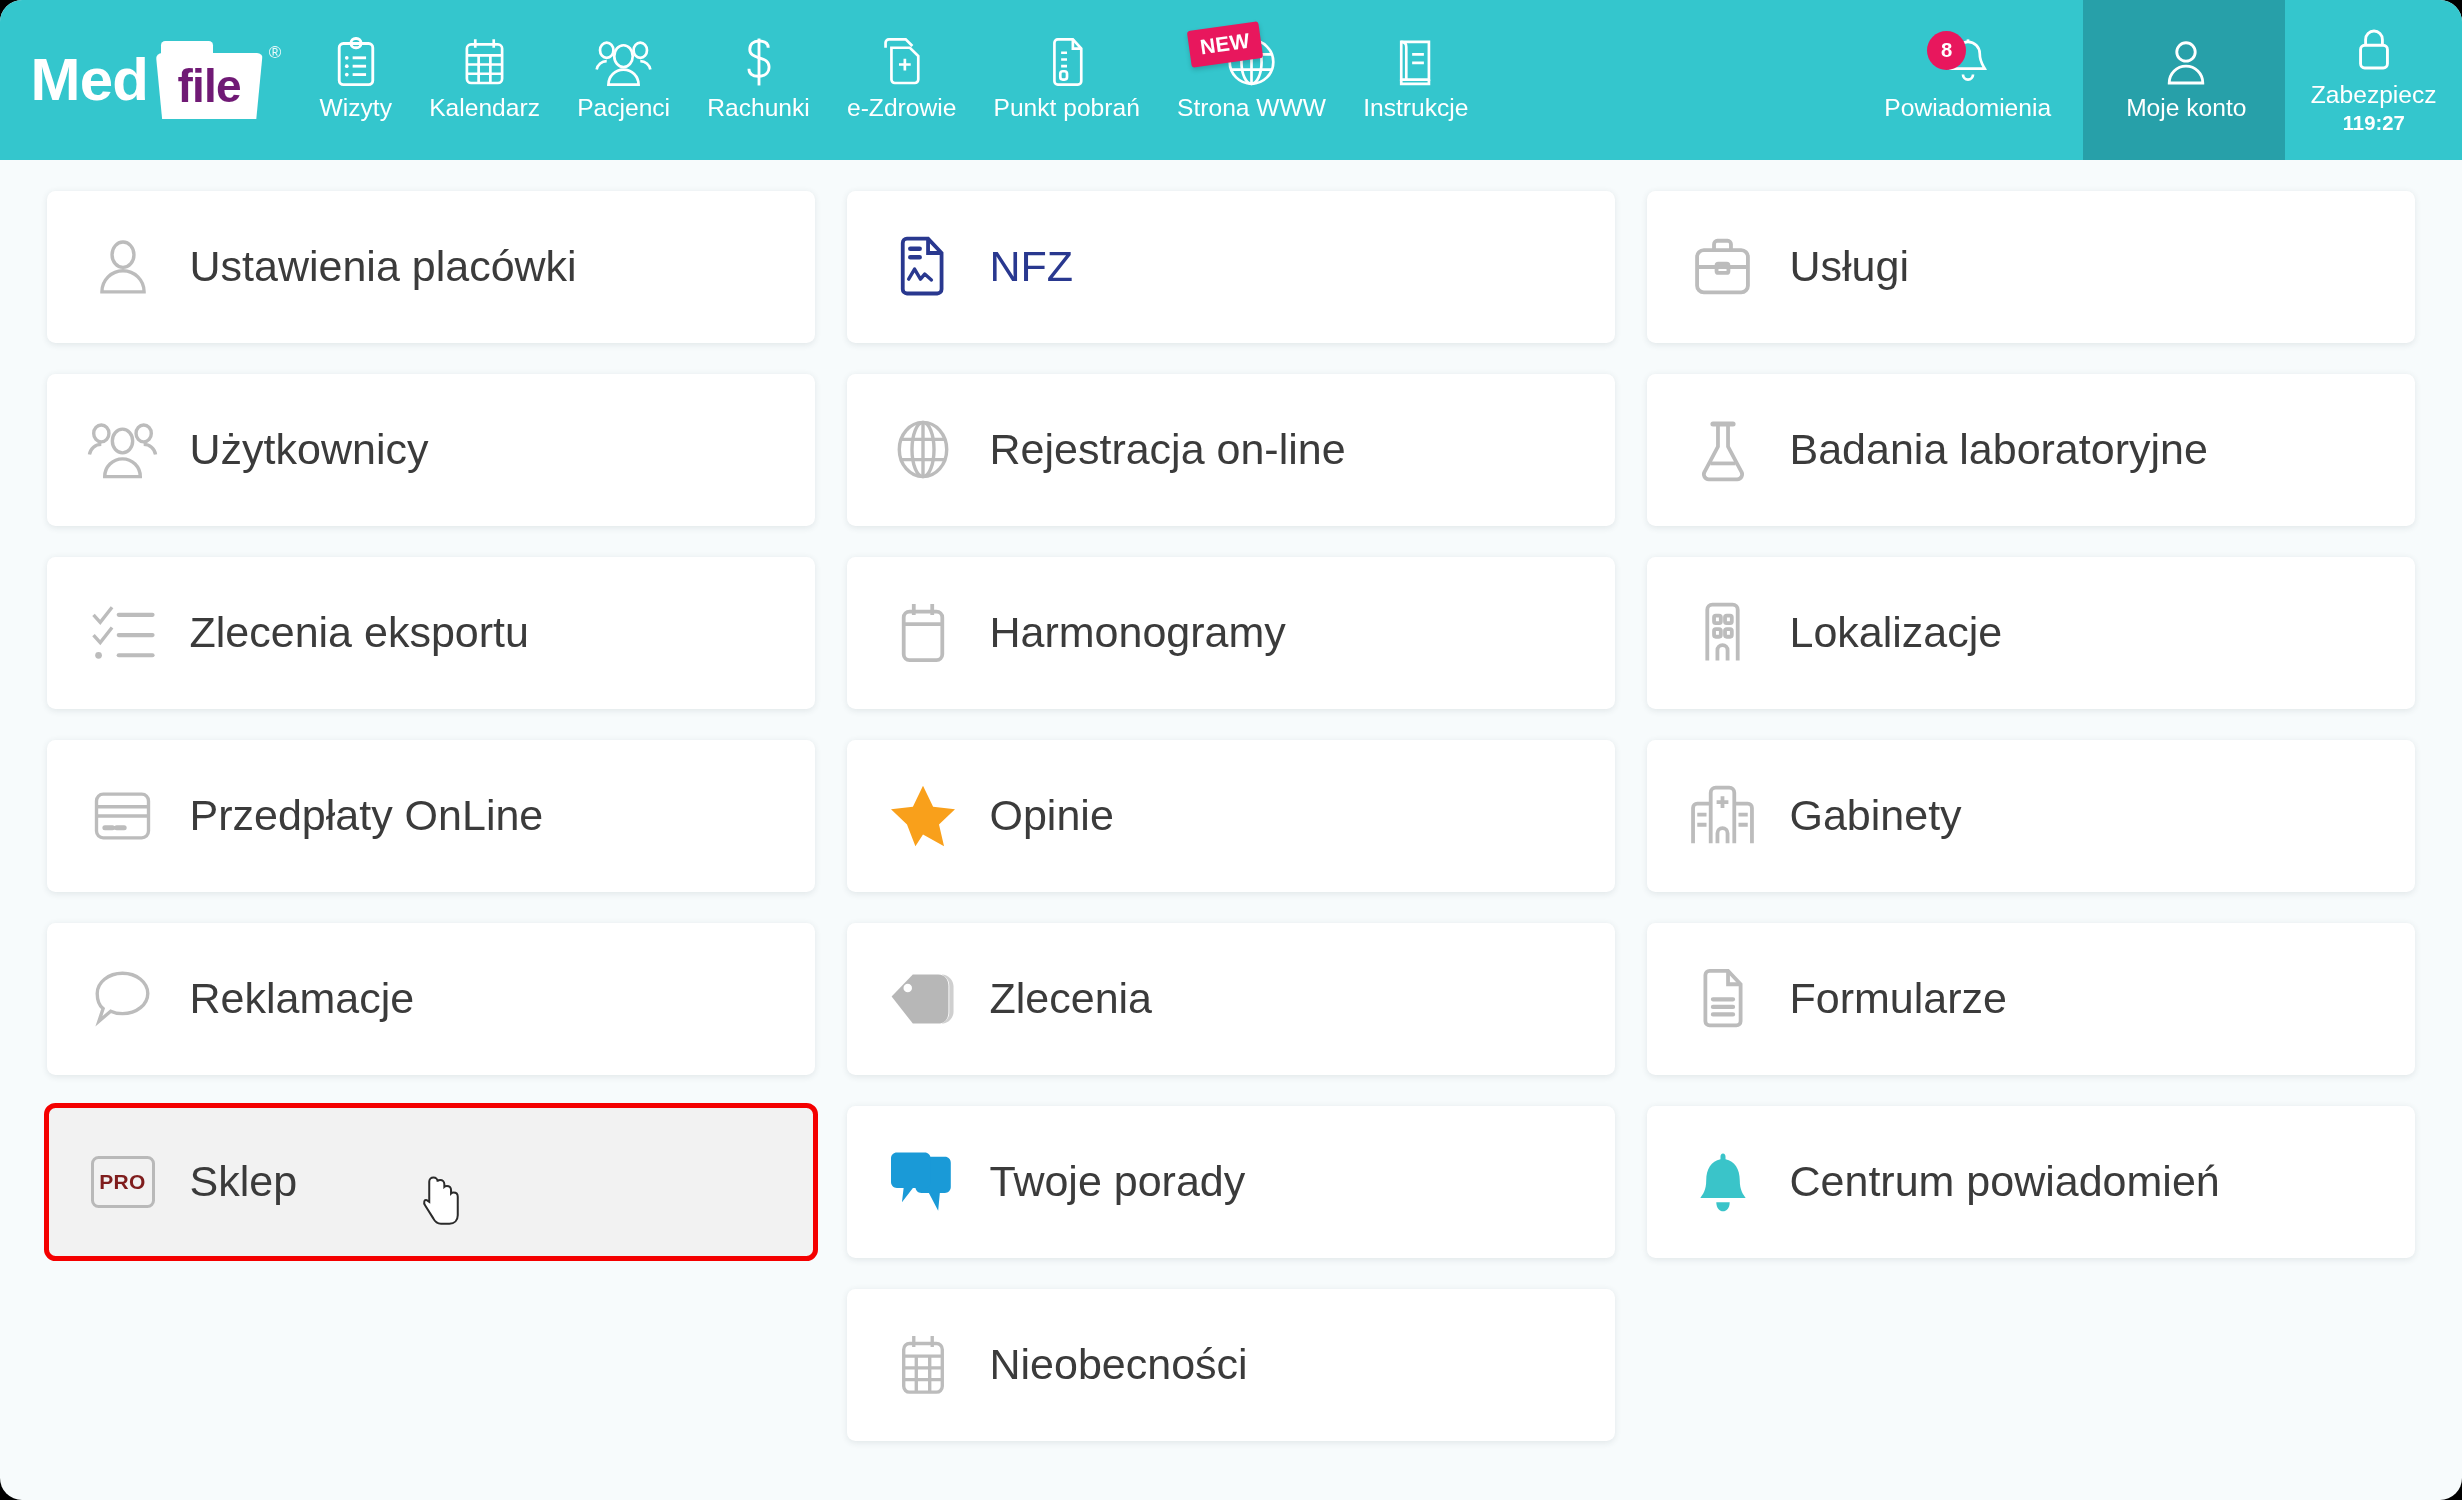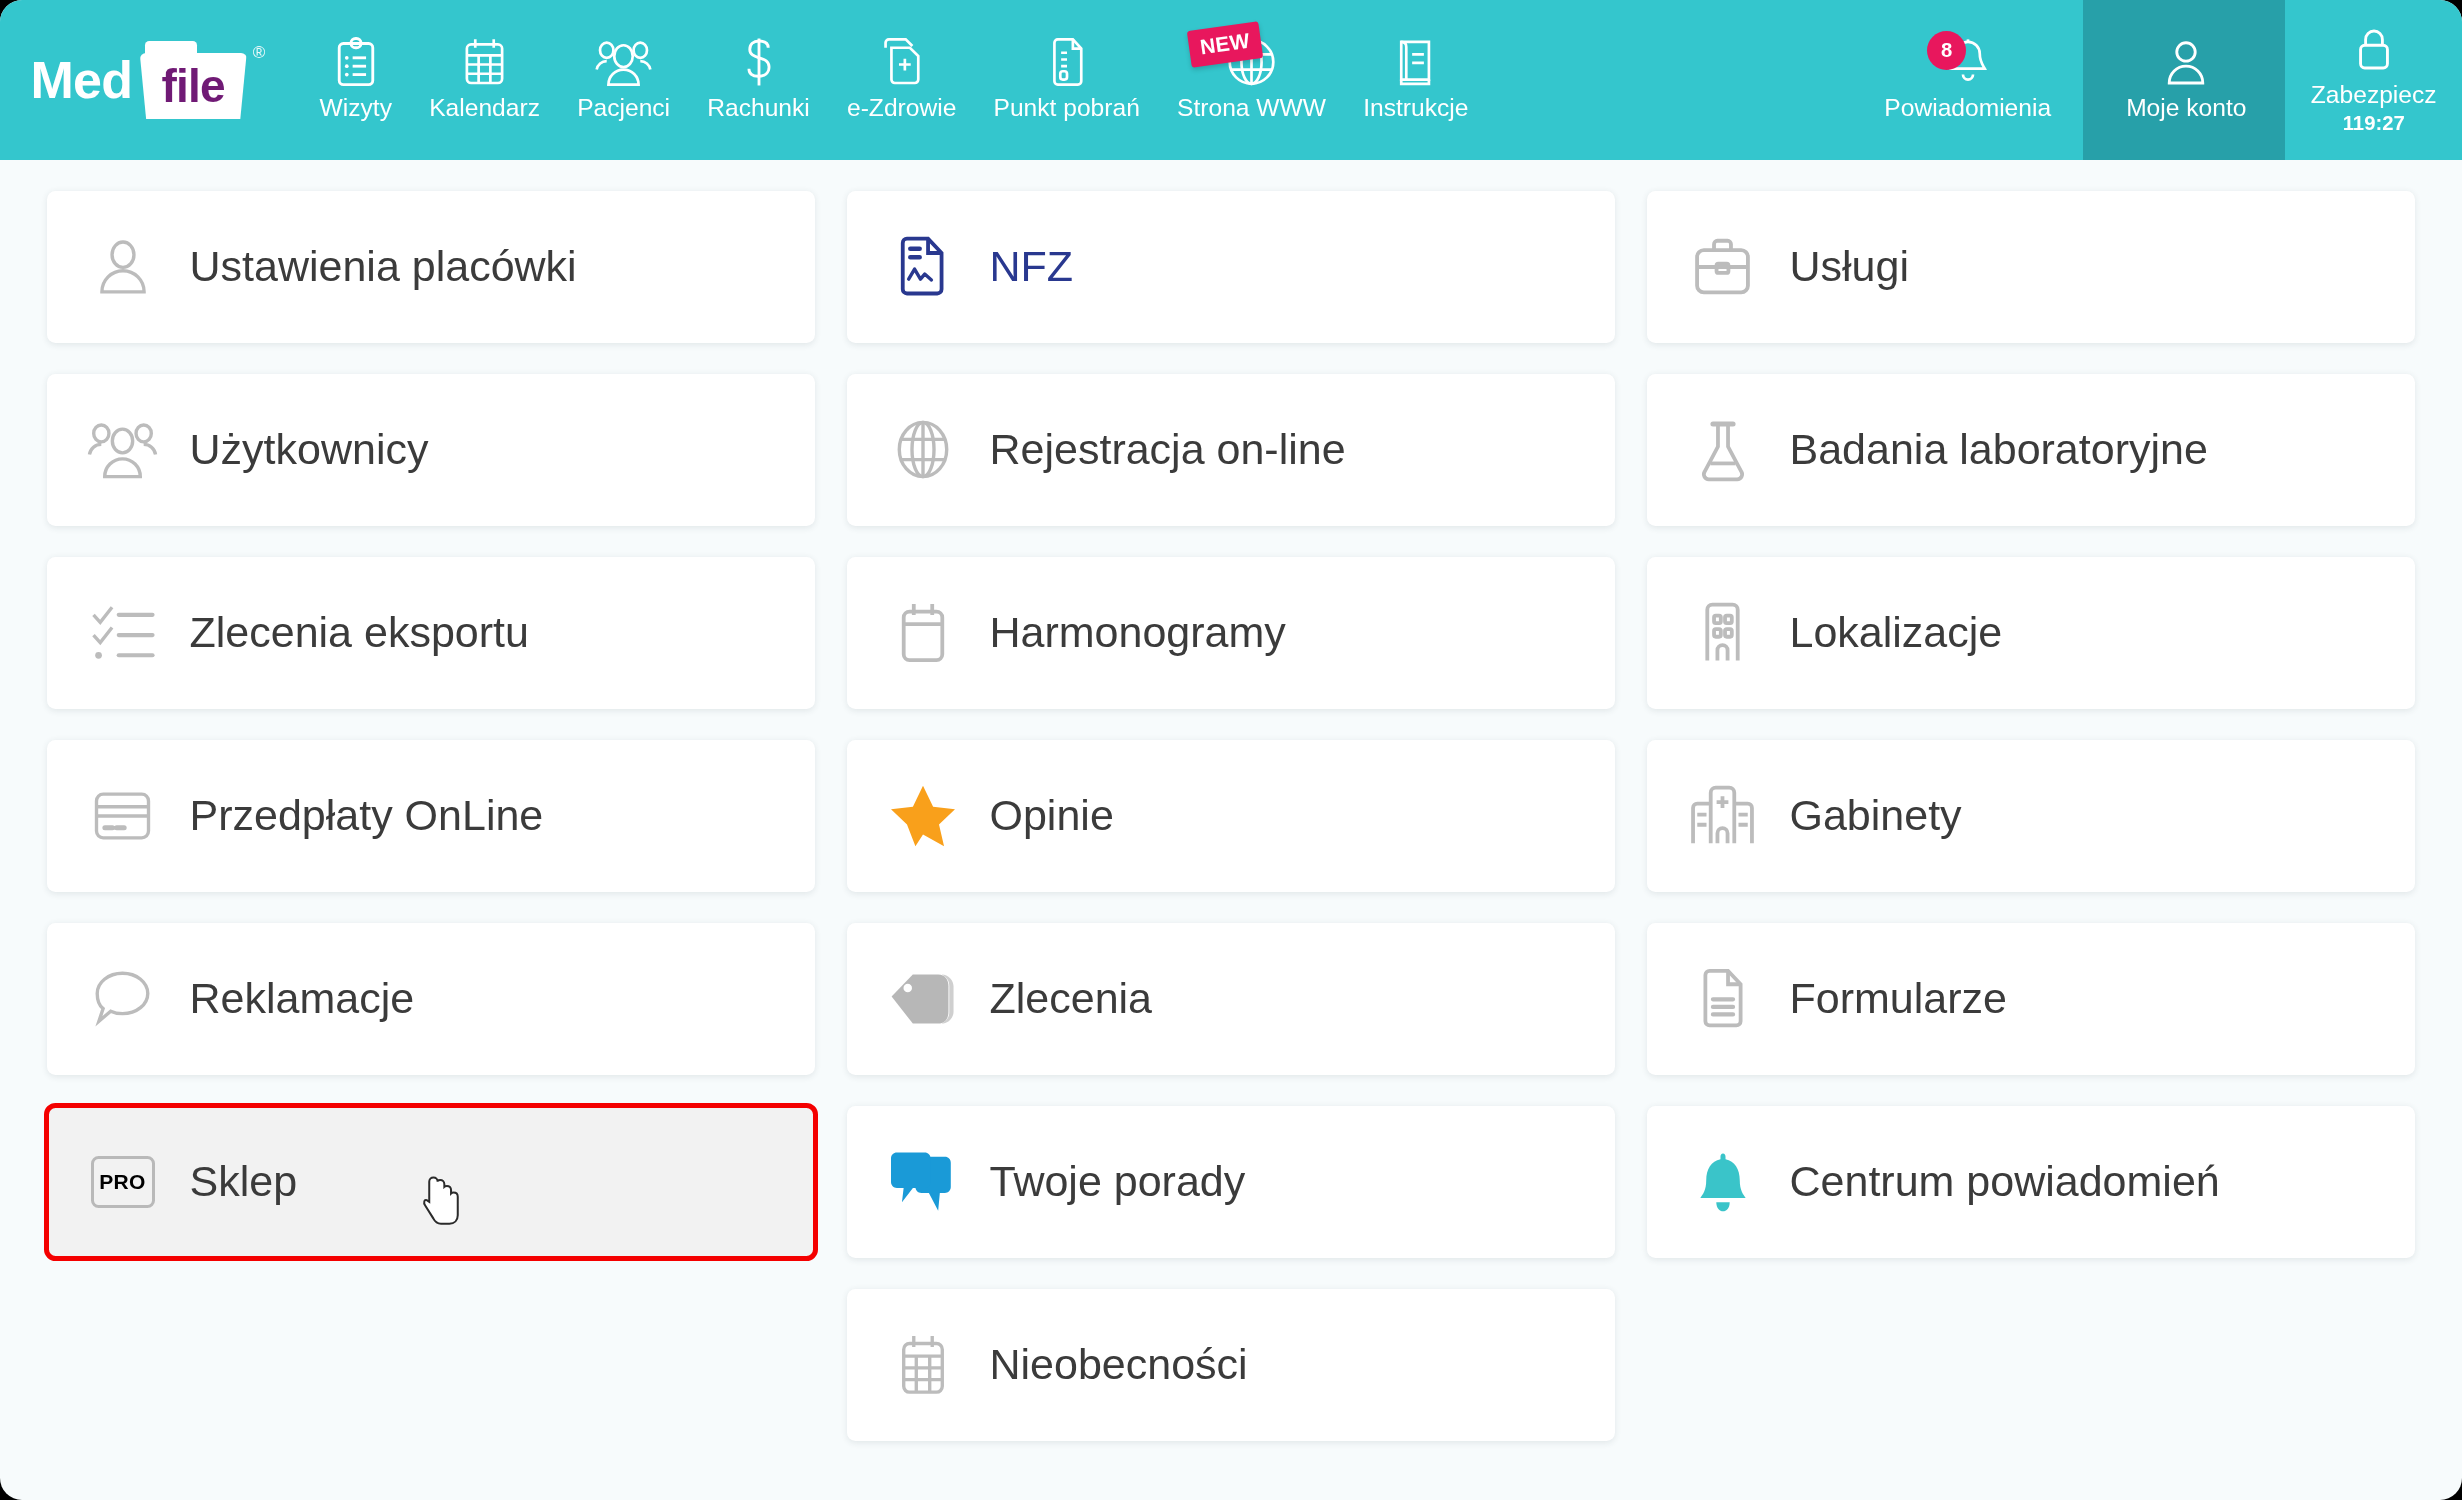--- a/index.html
+++ b/index.html
@@ -40,21 +40,21 @@
     padding-left: 30.5px;
     position: relative;
   }
   .brand-logo {
     display: flex;
     align-items: center;
     position: relative;
   }
   .brand-med {
     color: #ffffff;
-    font-size: 52px;
+    font-size: 60px;
     font-weight: bold;
     letter-spacing: -0.8px;
     line-height: 1;
   }
   .brand-folder {
     position: relative;
     margin-left: 7.6px;
     width: 107px;
     height: 78px;
   }
@@ -206,21 +206,21 @@
     color: #3b3b3b;
     white-space: nowrap;
   }
   .card-lbl.accent-blue { color: #29388f; }
 
   .pro-box {
     width: 64px; height: 52px;
     border: 3.4px solid #b9b9b9;
     border-radius: 7.6px;
     display: flex; align-items: center; justify-content: center;
-    color: #000000;
+    color: #7f1d1d;
     font-size: 21px;
     font-weight: bold;
     letter-spacing: 0.4px;
   }
 
   .cursor-ptr {
     position: absolute;
     left: 377px;
     top: 69px;
     width: 39px;

